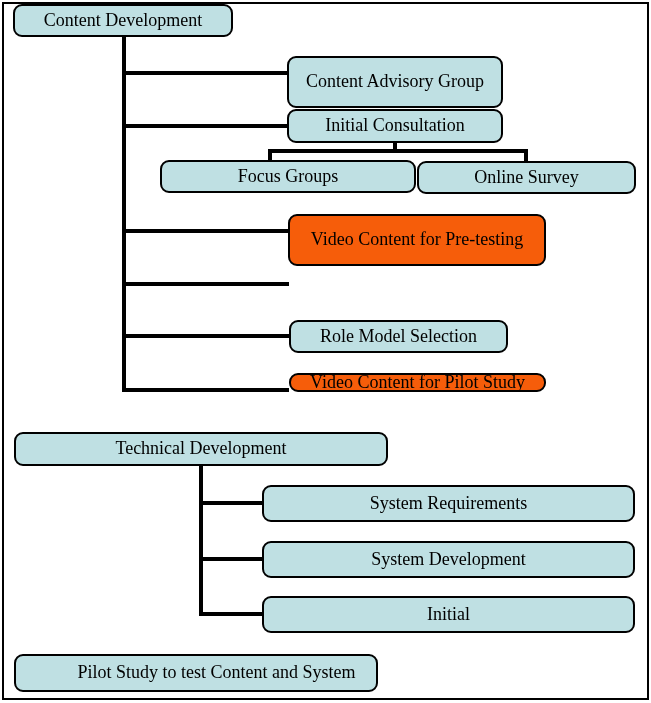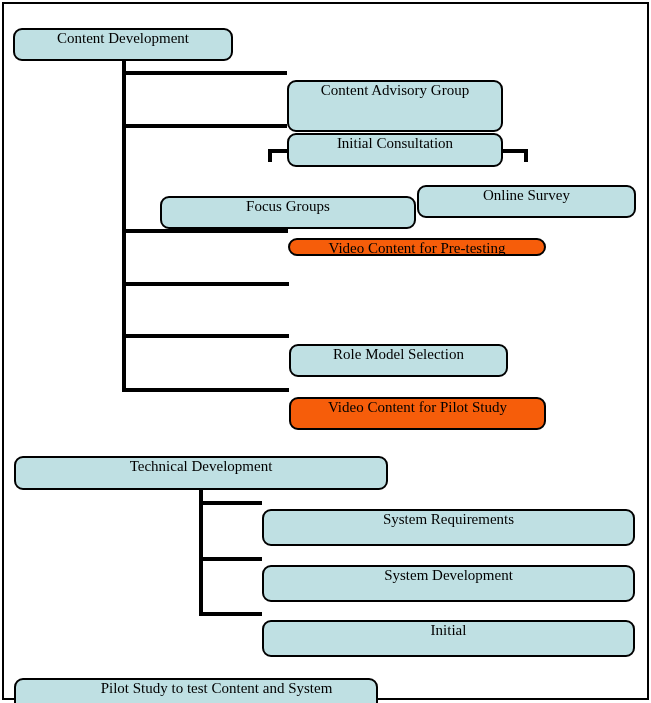--- a/index.html
+++ b/index.html
@@ -28,40 +28,40 @@
     background: var(--line, #000000);
   }
   .line.h { height: 4px; }
   .line.v { width: 4px; }
   .node {
     position: absolute;
     box-sizing: border-box;
     border: 2px solid var(--border, #000000);
     border-radius: 9px;
     display: flex;
+    align-items: center;
     justify-content: center;
-    font-size: 15px;
+    font-size: 18px;
     color: #000000;
     text-align: center;
     line-height: 1.1;
-    margin-top: 24px;
   }
   .node.blue { background: var(--box-fill, #bfe0e3); }
   .node.orange { background: var(--highlight-fill, #f65d0a); }
 
   
   #n-content-development   { left: 13px;  top: 4px;   width: 220px; height: 33px; }
   #n-content-advisory      { left: 287px; top: 56px;  width: 216px; height: 52px; }
   #n-initial-consultation  { left: 287px; top: 109px; width: 216px; height: 34px; }
-  #n-focus-groups          { left: 160px; top: 172px; width: 256px; height: 33px; }
+  #n-focus-groups          { left: 160px; top: 160px; width: 256px; height: 33px; }
   #n-online-survey         { left: 417px; top: 161px; width: 219px; height: 33px; }
-  #n-video-pretesting      { left: 288px; top: 214px; width: 258px; height: 18px; }
+  #n-video-pretesting      { left: 288px; top: 214px; width: 258px; height: 52px; }
   #n-pre-testing           { left: 289px; top: 267px; width: 219px; height: 33px; }
   #n-role-model            { left: 289px; top: 320px; width: 219px; height: 33px; }
-  #n-video-pilot           { left: 289px; top: 373px; width: 257px; height: 33px; }
+  #n-video-pilot           { left: 289px; top: 373px; width: 257px; height: 19px; }
   #n-technical-development { left: 14px;  top: 432px; width: 374px; height: 34px; }
   #n-system-requirements   { left: 262px; top: 485px; width: 373px; height: 37px; }
   #n-system-development    { left: 262px; top: 541px; width: 373px; height: 37px; }
   #n-testing               { left: 262px; top: 596px; width: 373px; height: 37px; }
   #n-pilot-study           { left: 14px;  top: 654px; width: 364px; height: 38px; padding-left: 41px; }
 </style>
 </head>
 <body>
 
 <div class="canvas">

